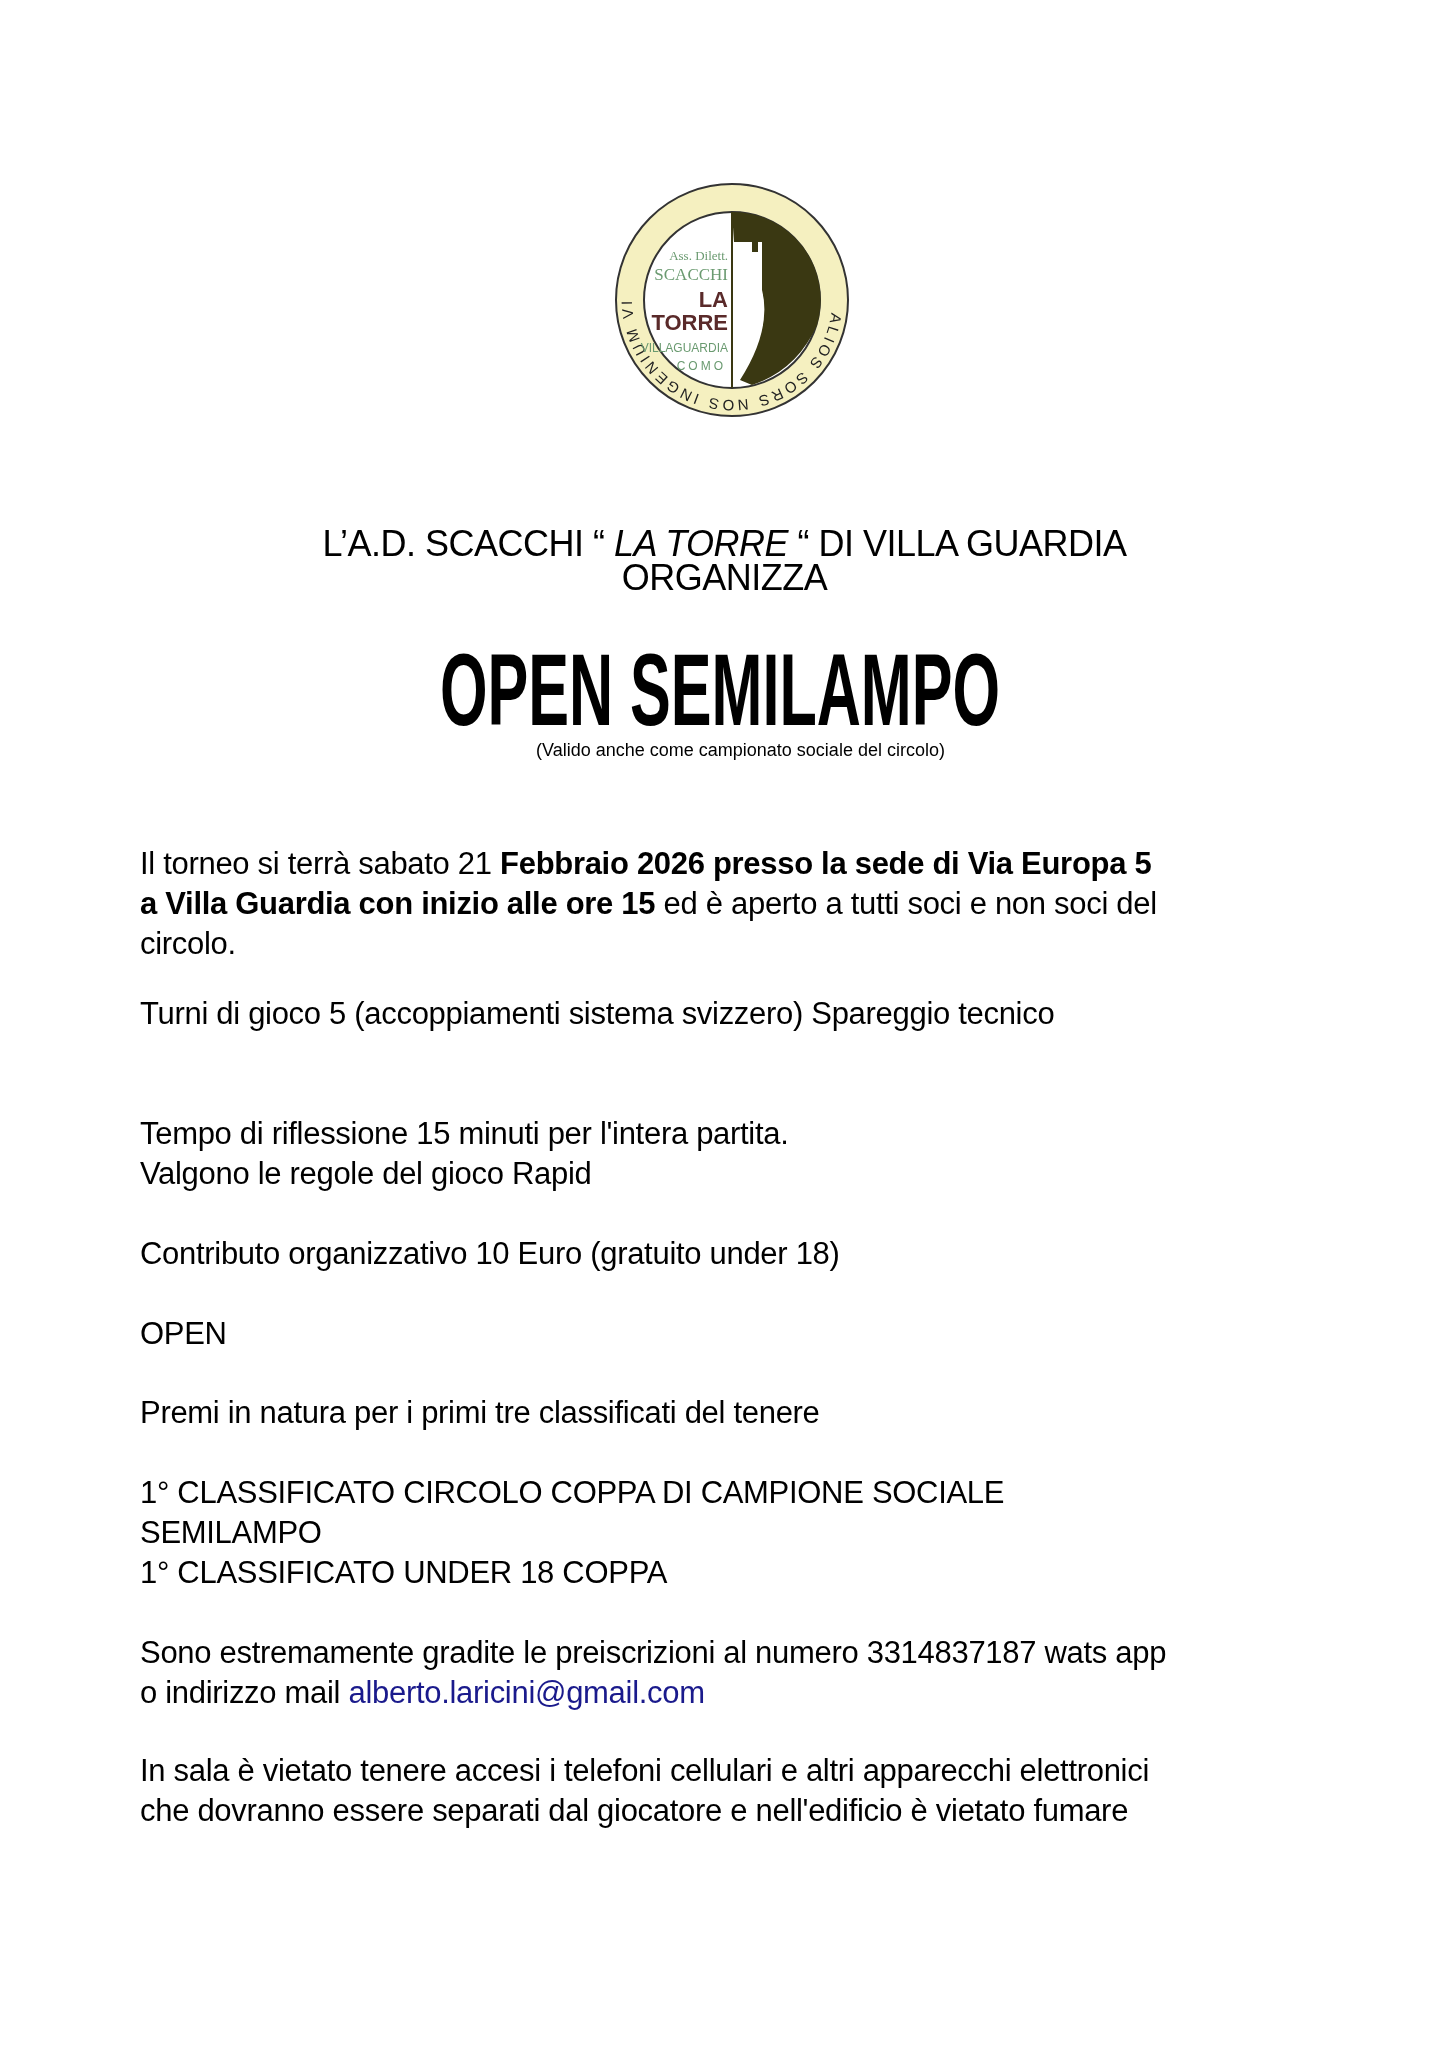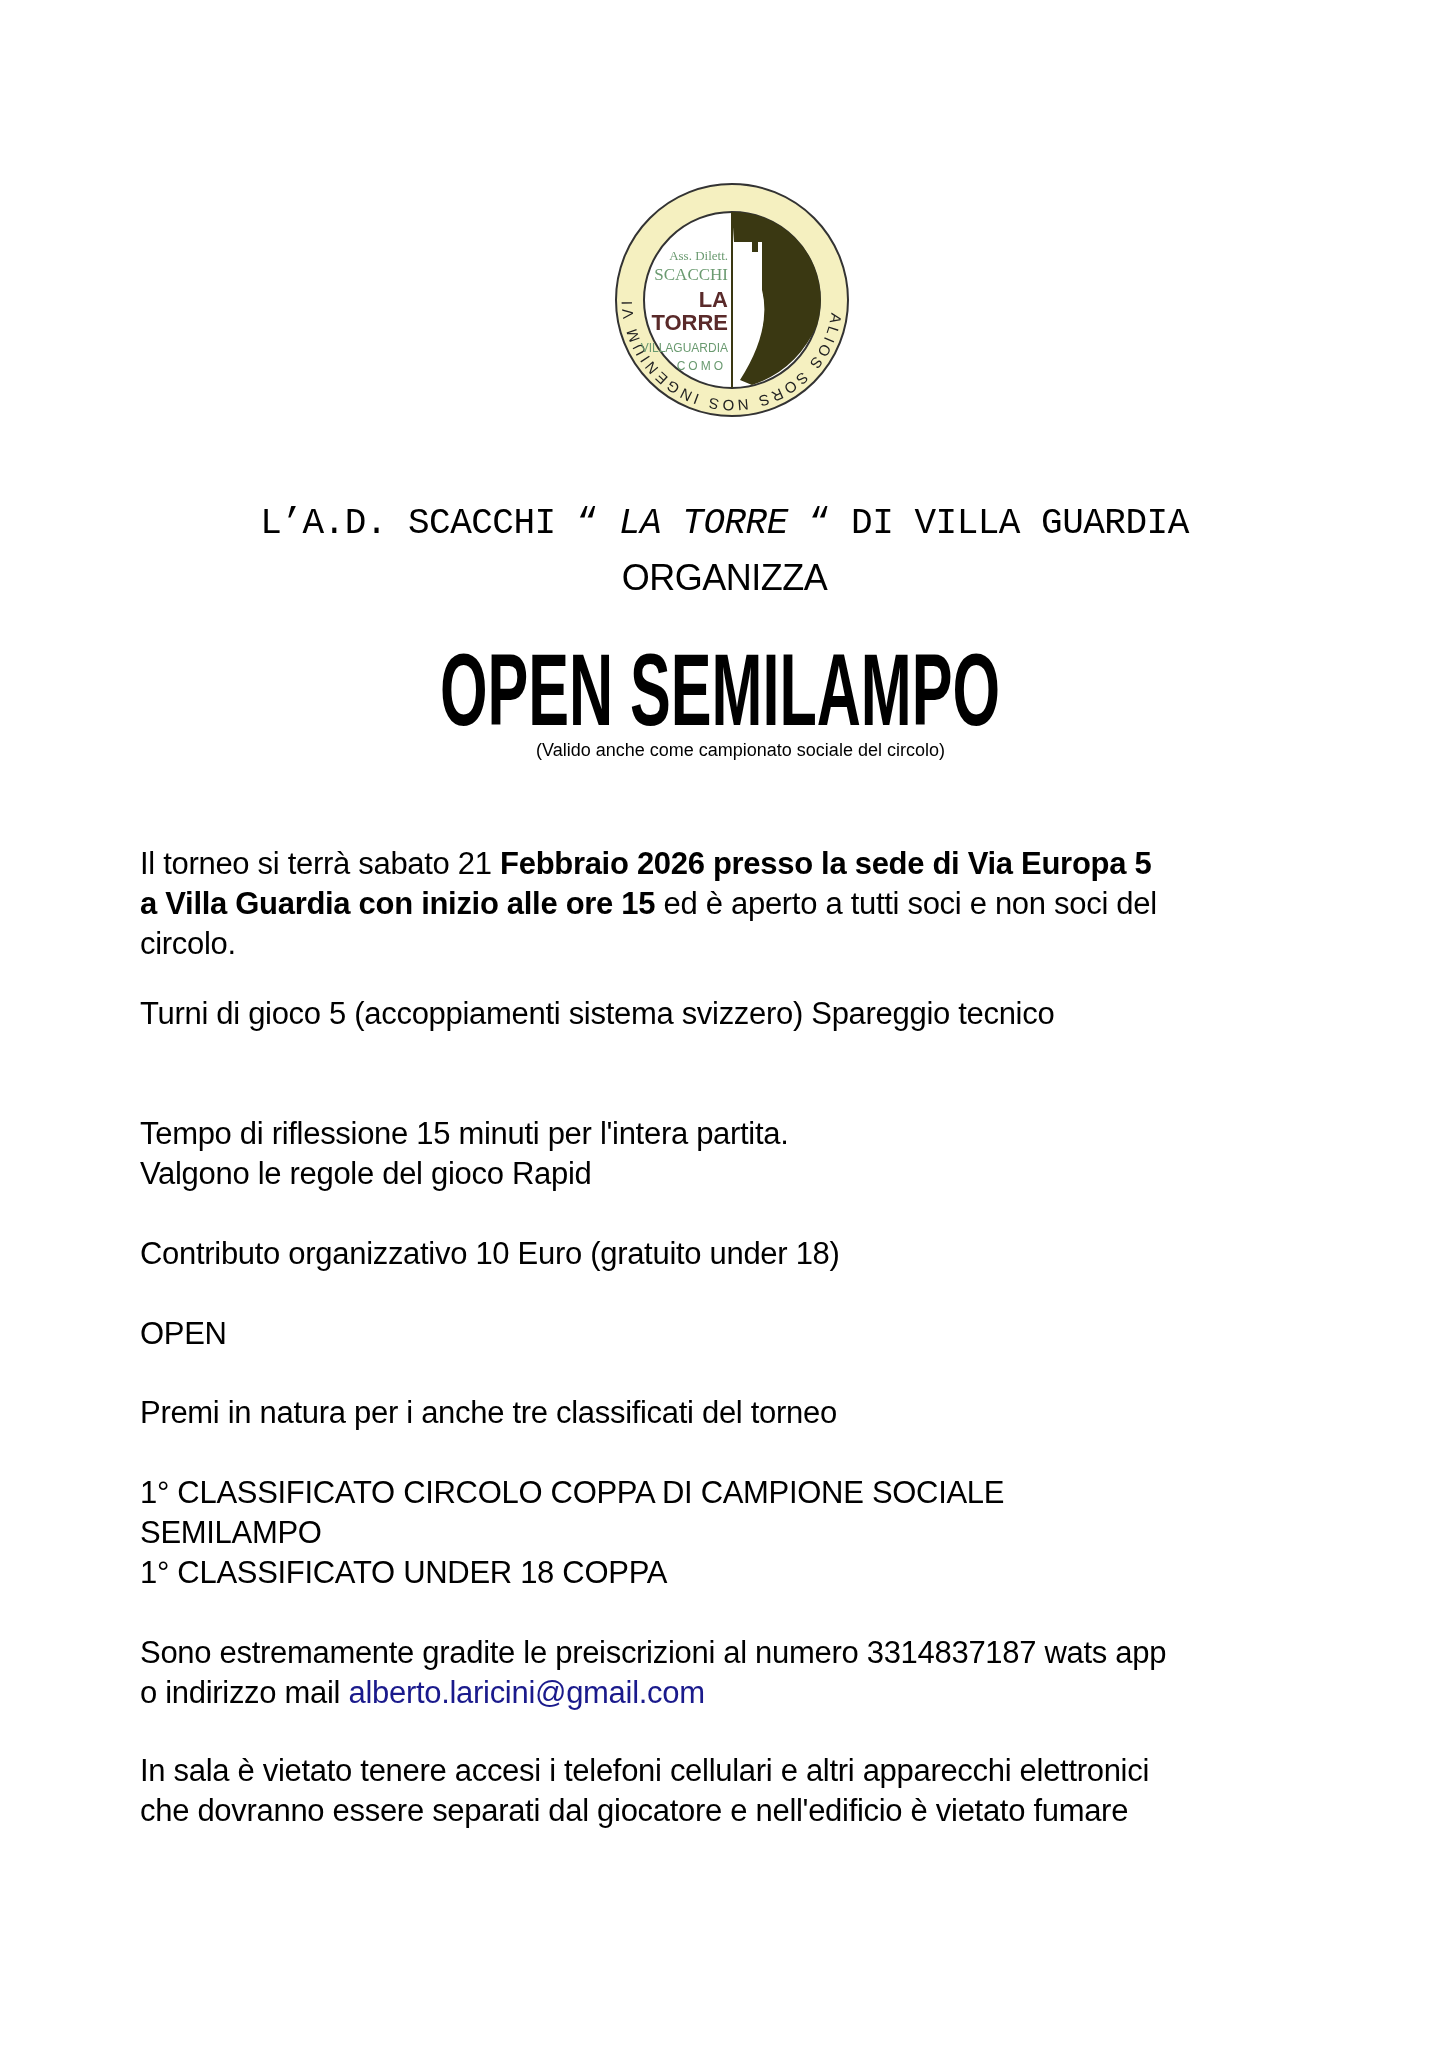--- a/index.html
+++ b/index.html
@@ -40,21 +40,21 @@
     <line x1="120" y1="32" x2="120" y2="208" stroke="#3a3812" stroke-width="2"></line>
     <text x="116" y="80" text-anchor="end" font-family="Liberation Serif, serif" font-size="13" fill="#6a9a70">Ass. Dilett.</text>
     <text x="116" y="100" text-anchor="end" font-family="Liberation Serif, serif" font-size="17" fill="#6a9a70">SCACCHI</text>
     <text x="116" y="127" text-anchor="end" font-family="Liberation Sans, sans-serif" font-weight="bold" font-size="22" fill="#5a2a2a">LA</text>
     <text x="116" y="150" text-anchor="end" font-family="Liberation Sans, sans-serif" font-weight="bold" font-size="22" fill="#5a2a2a">TORRE</text>
     <text x="116" y="172" text-anchor="end" font-family="Liberation Sans, sans-serif" font-size="12" fill="#6a9a70">VILLAGUARDIA</text>
     <text x="114" y="190" text-anchor="end" font-family="Liberation Sans, sans-serif" font-size="12" fill="#6a9a70" letter-spacing="3">COMO</text>
   </svg>
 </div>
 
-<div class="heading" style="top:502px;font-family:Liberation Mono, monospace;">
+<div class="heading" style="top:522px;">
   <span>L’A.D. SCACCHI “ </span><span class="ital">LA TORRE</span><span> “ DI VILLA GUARDIA</span>
 </div>
 <div class="heading" style="top:556px;">ORGANIZZA</div>
 
 <div class="banner">
   <svg width="600" height="130" viewBox="0 0 600 130">
     <text x="300" y="106" text-anchor="middle" font-family="Liberation Sans, sans-serif" font-weight="bold" font-size="78" textLength="560" lengthAdjust="spacingAndGlyphs" transform="scale(1,1.3) translate(0,-24)" fill="#000">OPEN SEMILAMPO</text>
   </svg>
 </div>
 
@@ -72,21 +72,21 @@
 
 <div class="para" style="top:1090px;">
   <span>Tempo di riflessione 15 minuti per l'intera partita.</span><br>
   <span>Valgono le regole del gioco Rapid</span>
 </div>
 
 <div class="para" style="top:1210px;">Contributo organizzativo 10 Euro (gratuito under 18)</div>
 
 <div class="para" style="top:1290px;">OPEN</div>
 
-<div class="para" style="top:1369px;">Premi in natura per i anche tre classificati del torneo</div>
+<div class="para" style="top:1369px;">Premi in natura per i primi tre classificati del tenere</div>
 
 <div class="para" style="top:1449px;">
   <span>1° CLASSIFICATO CIRCOLO COPPA DI CAMPIONE SOCIALE</span><br>
   <span>SEMILAMPO</span><br>
   <span>1° CLASSIFICATO UNDER 18 COPPA</span>
 </div>
 
 <div class="para" style="top:1609px;">
   <span>Sono estremamente gradite le preiscrizioni al numero 3314837187 wats app</span><br>
   <span>o indirizzo mail </span><a class="mail-link">alberto.laricini@gmail.com</a>

